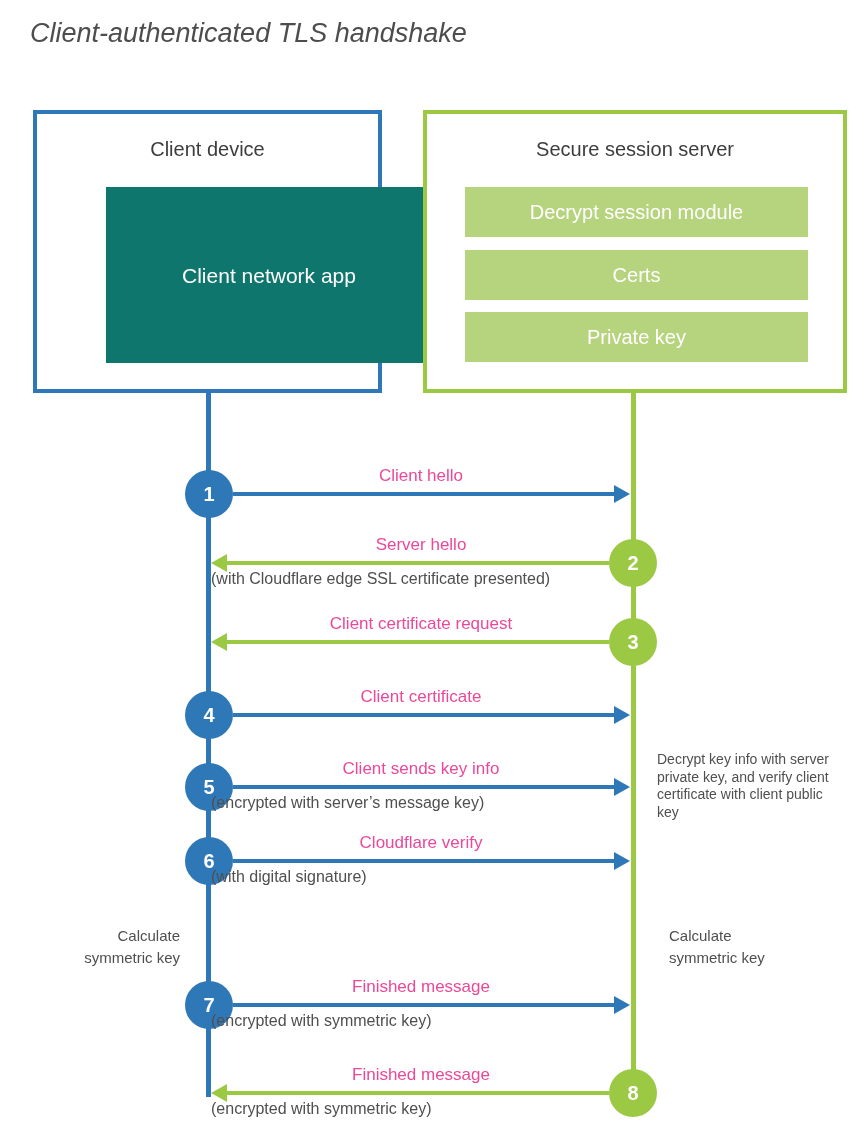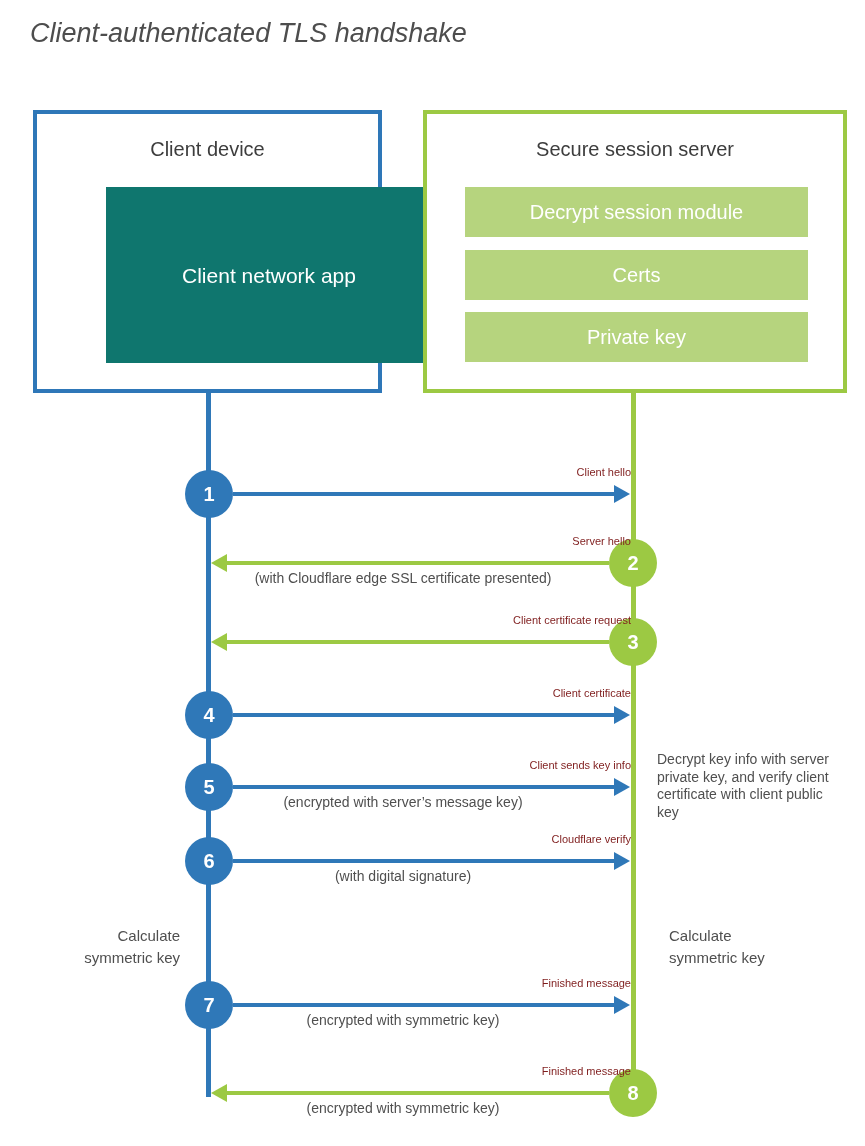--- a/index.html
+++ b/index.html
@@ -49,26 +49,26 @@
     border-top:9px solid transparent;border-bottom:9px solid transparent;
     border-left:16px solid #2f78b8;
   }
   .head-l{
     position:absolute;width:0;height:0;
     border-top:9px solid transparent;border-bottom:9px solid transparent;
     border-right:16px solid #9cc943;
   }
   
   .alabel{
-    position:absolute;left:211px;width:420px;text-align:right;
-    font-size:11px;color:#7f1d1d;
+    position:absolute;left:211px;width:420px;text-align:center;
+    font-size:17px;color:#ec4899;
   }
   .asub{
-    position:absolute;left:193px;width:420px;text-align:center;
-    font-size:14px;color:#4f4f4f;
+    position:absolute;left:211px;width:420px;
+    font-size:16px;color:#4f4f4f;
   }
   
   .note{
     position:absolute;font-size:14px;line-height:17.5px;color:#4f4f4f;
   }
   .calc{
     position:absolute;font-size:15px;line-height:22px;color:#4f4f4f;
   }
 </style>
 </head>

